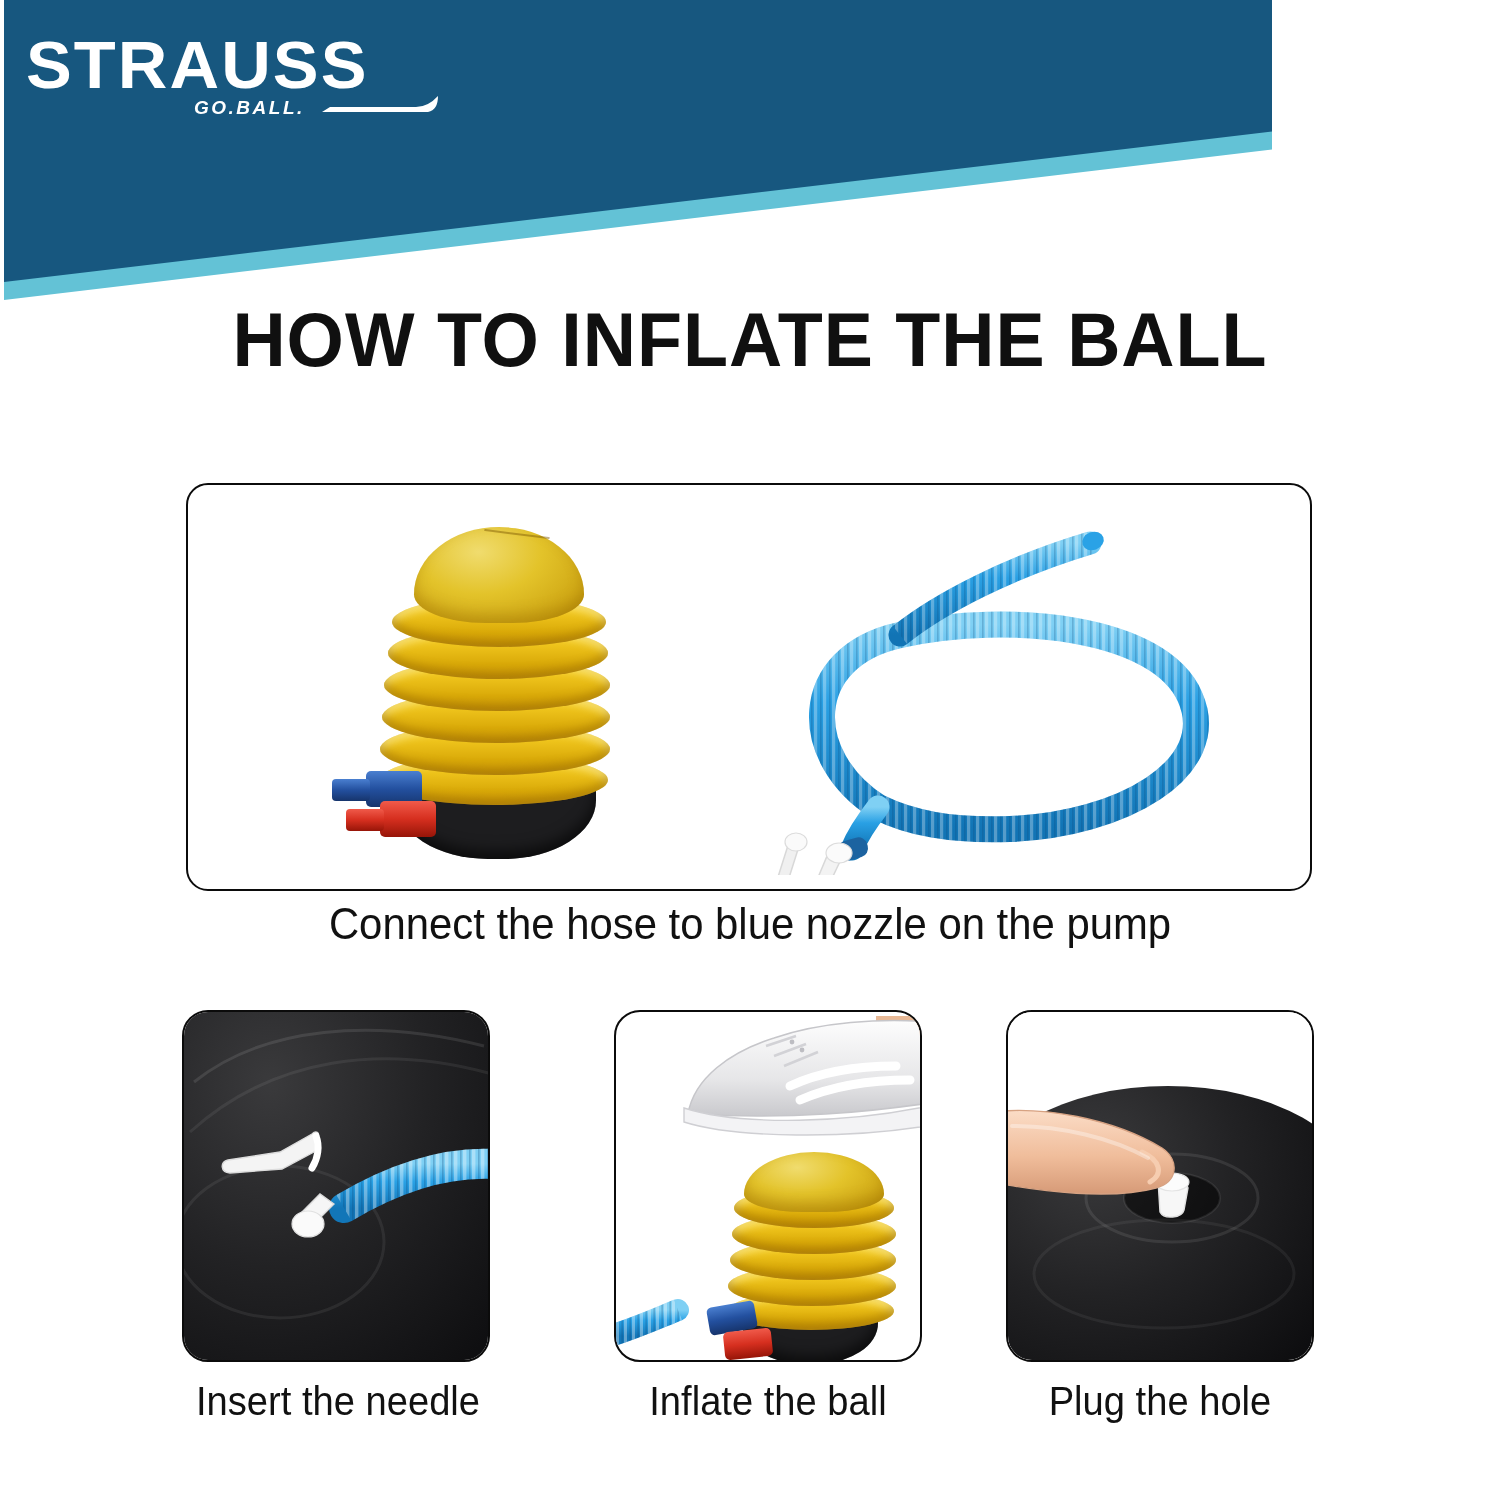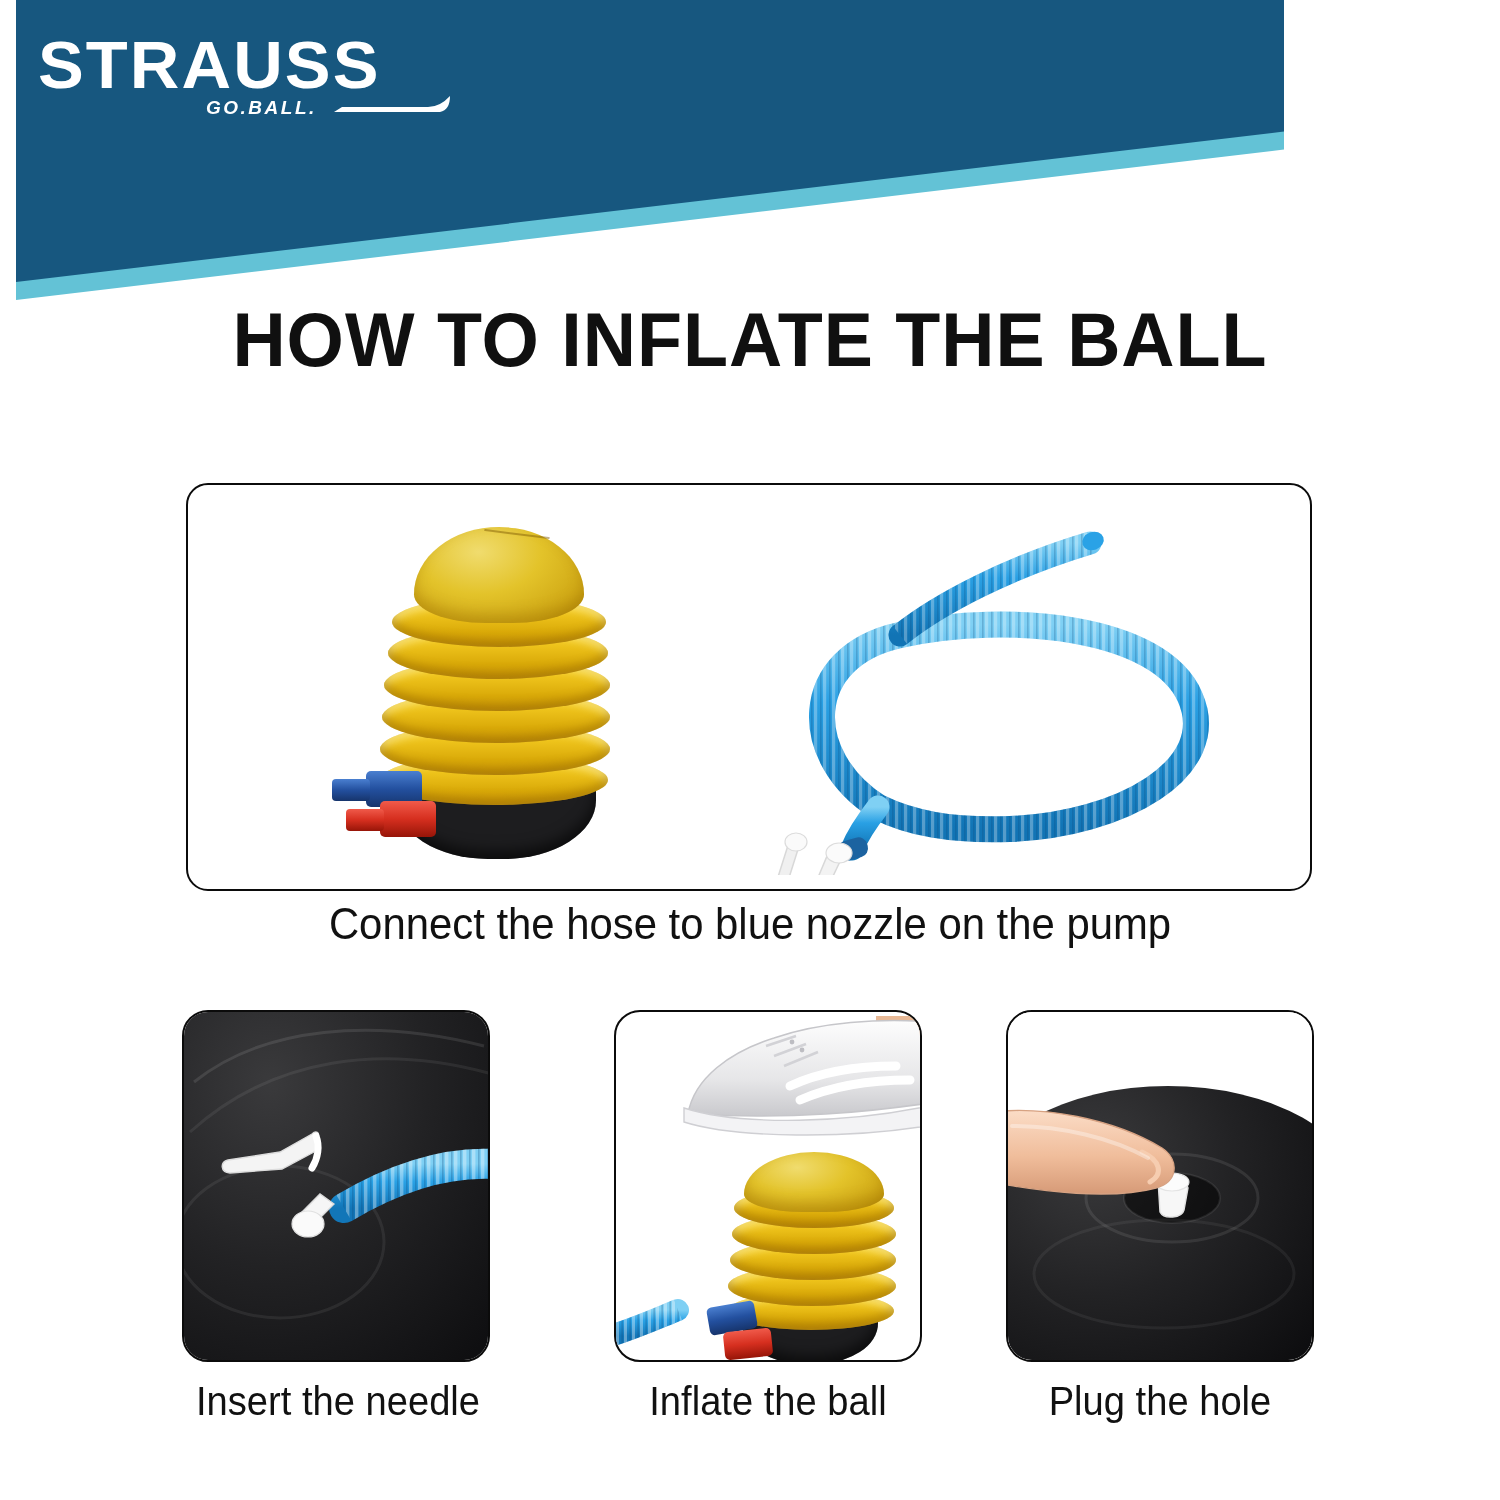--- a/index.html
+++ b/index.html
@@ -12,21 +12,21 @@
     width: 1500px;
     height: 1500px;
     background: #ffffff;
     overflow: hidden;
     font-family: "Liberation Sans", sans-serif;
   }
 
   
   .banner-wrap {
     position: absolute;
-    left: 16px; top: 0;
+    left: 4px; top: 0;
     width: 1268px;
     height: 300px;
     overflow: hidden;
   }
   .banner-cyan {
     position: absolute;
     left: 0; top: 0;
     width: 1500px; height: 300px;
     background: #63C2D6;
     clip-path: polygon(0 0, 1500px 0, 1500px 122px, 0 300px);

